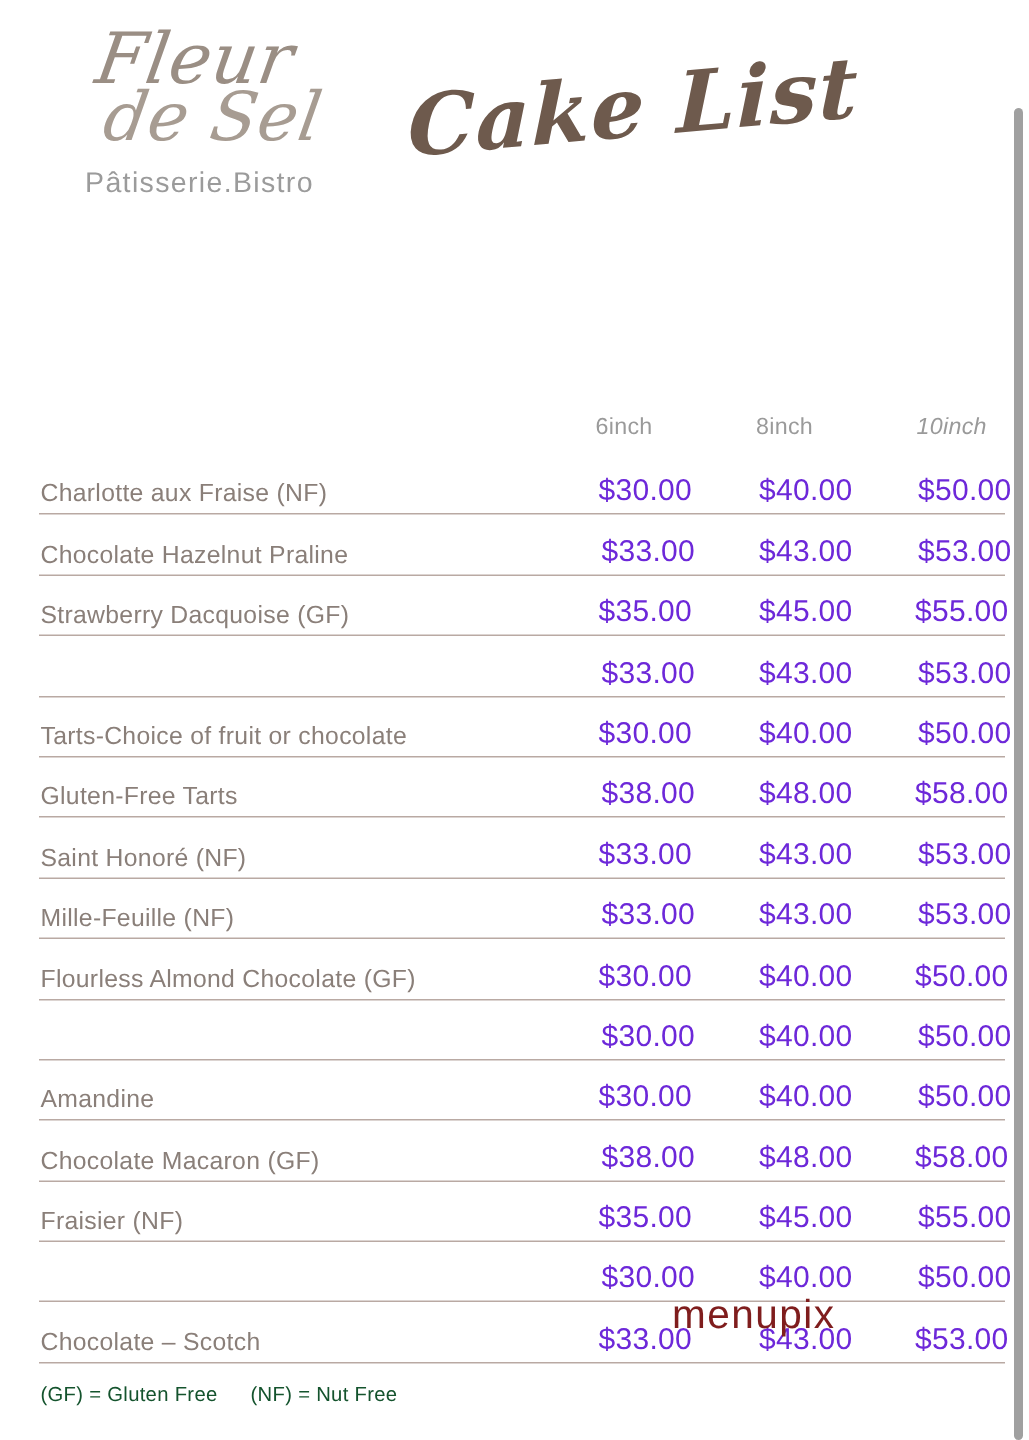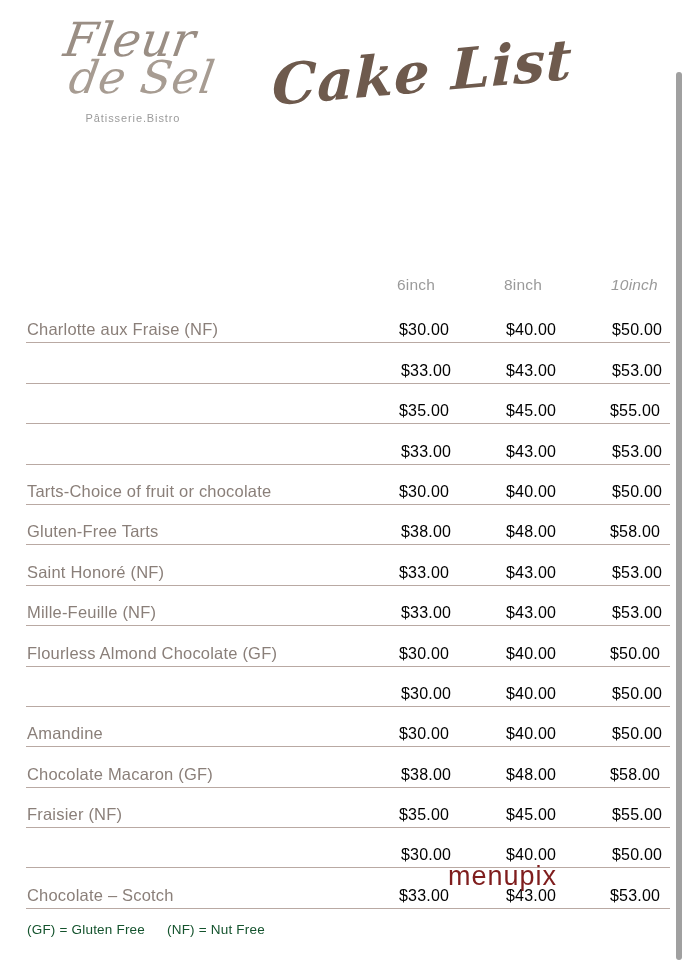--- a/index.html
+++ b/index.html
@@ -50,21 +50,21 @@
     display: block;
     transform: skewX(-9deg);
     margin-left: 18px;
     margin-top: -4px;
     color: #a79c92;
   }
   .brand-tagline {
     display: block;
     margin-top: 13px;
     font-family: "Liberation Sans", sans-serif;
-    font-size: 11px;
+    font-size: 19px;
     color: #9b9b9b;
     letter-spacing: 0.9px;
     font-style: normal;
   }
 
   .page-title {
     position: absolute;
     left: 272px;
     top: 52px;
     font-family: "DejaVu Serif", serif;
@@ -121,22 +121,22 @@
     left: 27px;
     bottom: 11px;
     font-size: 16.5px;
     color: #8a7f79;
     letter-spacing: 0.2px;
     white-space: nowrap;
   }
   .price {
     position: absolute;
     bottom: 11px;
-    font-size: 16px;
-    color: #000000;
+    font-size: 20px;
+    color: #6d28d9;
     letter-spacing: 0.2px;
     white-space: nowrap;
     text-align: right;
   }
   .price.c0 { left: 399px; }
   .price.c1 { left: 506px; }
   .price.c2 { left: 612px; }
 
   
   .menu-row:nth-child(2n) .price.c0 { left: 401px; }
@@ -212,26 +212,28 @@
     <div class="rows" id="rows-container">
         <div class="menu-row">
           <div class="row-rule"></div>
           <span class="item-name">Charlotte aux Fraise (NF)</span>
           <span class="price c0">$30.00</span>
           <span class="price c1">$40.00</span>
           <span class="price c2">$50.00</span>
         </div>
         <div class="menu-row">
           <div class="row-rule"></div>
-          <span class="price c0">$33.00</span>
-          <span class="price c1">$43.00</span>
-          <span class="price c2">$53.00</span>
-        </div>
-        <div class="menu-row">
-          <div class="row-rule"></div>
+          <span class="item-name">Chocolate Hazelnut Praline</span>
+          <span class="price c0">$33.00</span>
+          <span class="price c1">$43.00</span>
+          <span class="price c2">$53.00</span>
+        </div>
+        <div class="menu-row">
+          <div class="row-rule"></div>
+          <span class="item-name">Strawberry Dacquoise (GF)</span>
           <span class="price c0">$35.00</span>
           <span class="price c1">$45.00</span>
           <span class="price c2">$55.00</span>
         </div>
         <div class="menu-row">
           <div class="row-rule"></div>
           <span class="price c0">$33.00</span>
           <span class="price c1">$43.00</span>
           <span class="price c2">$53.00</span>
         </div>

